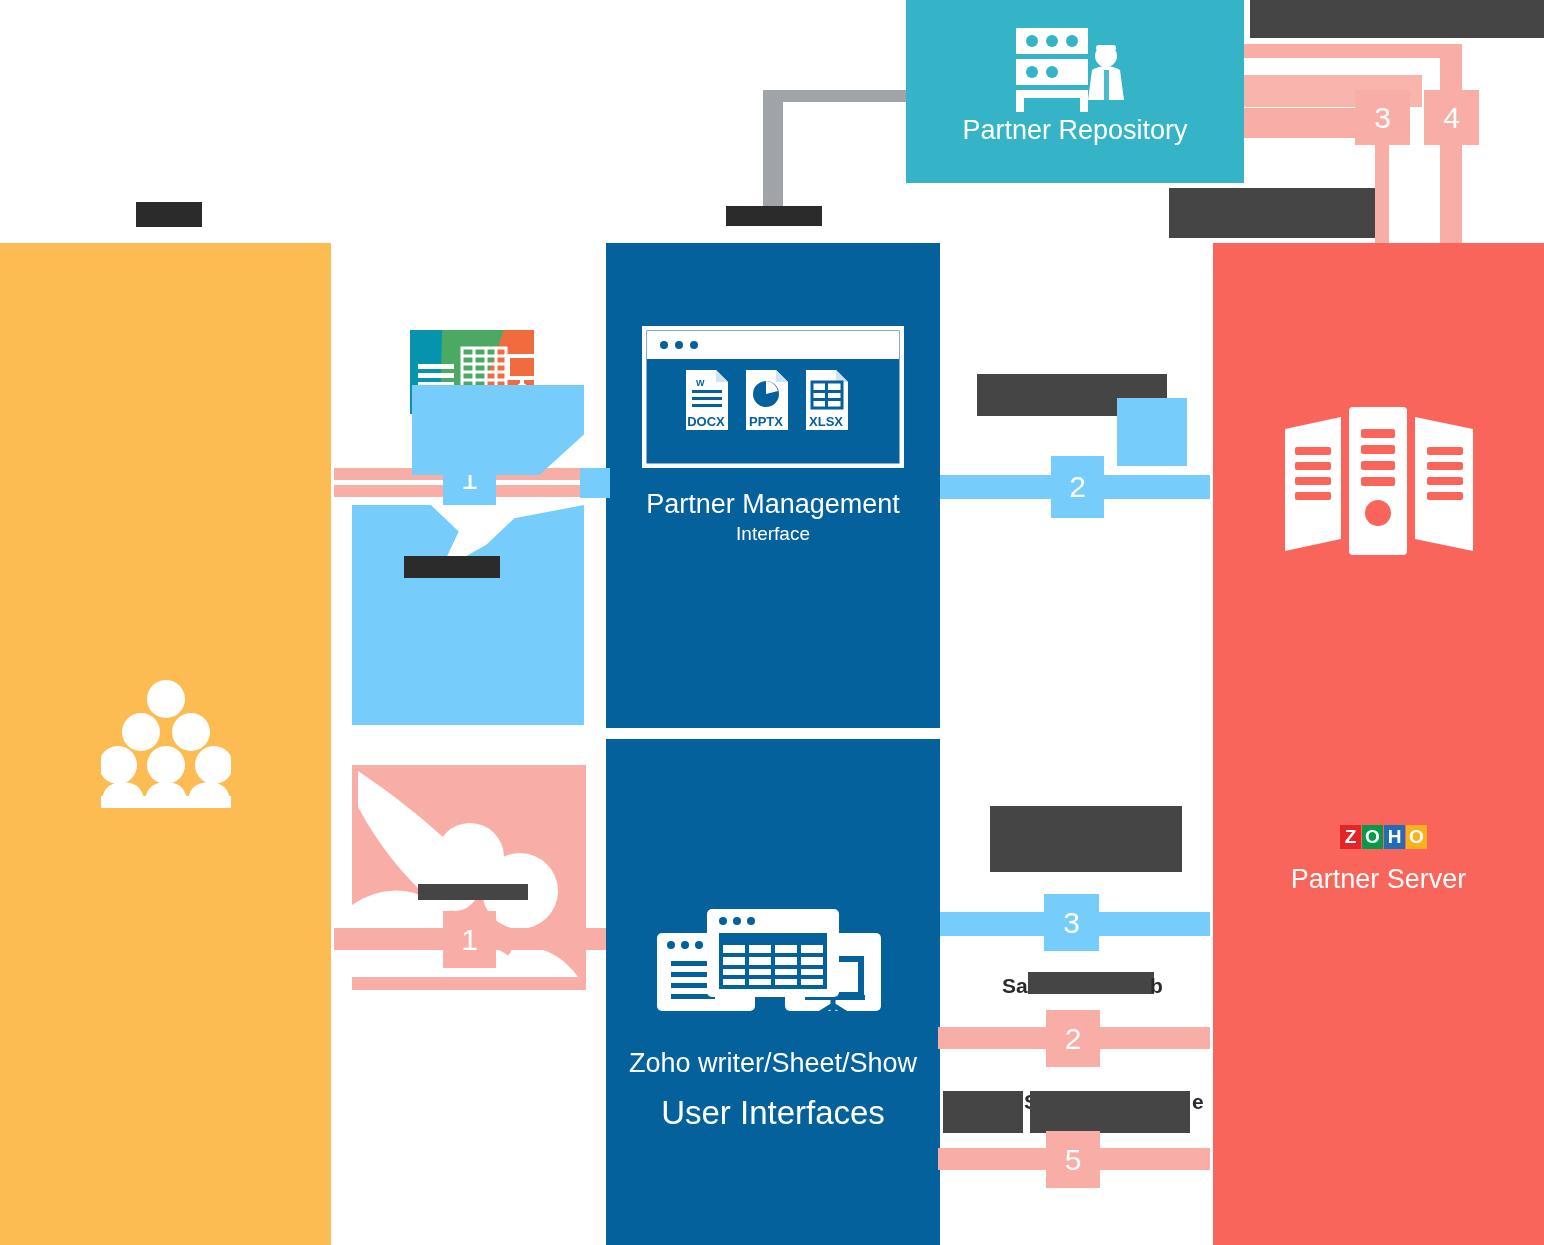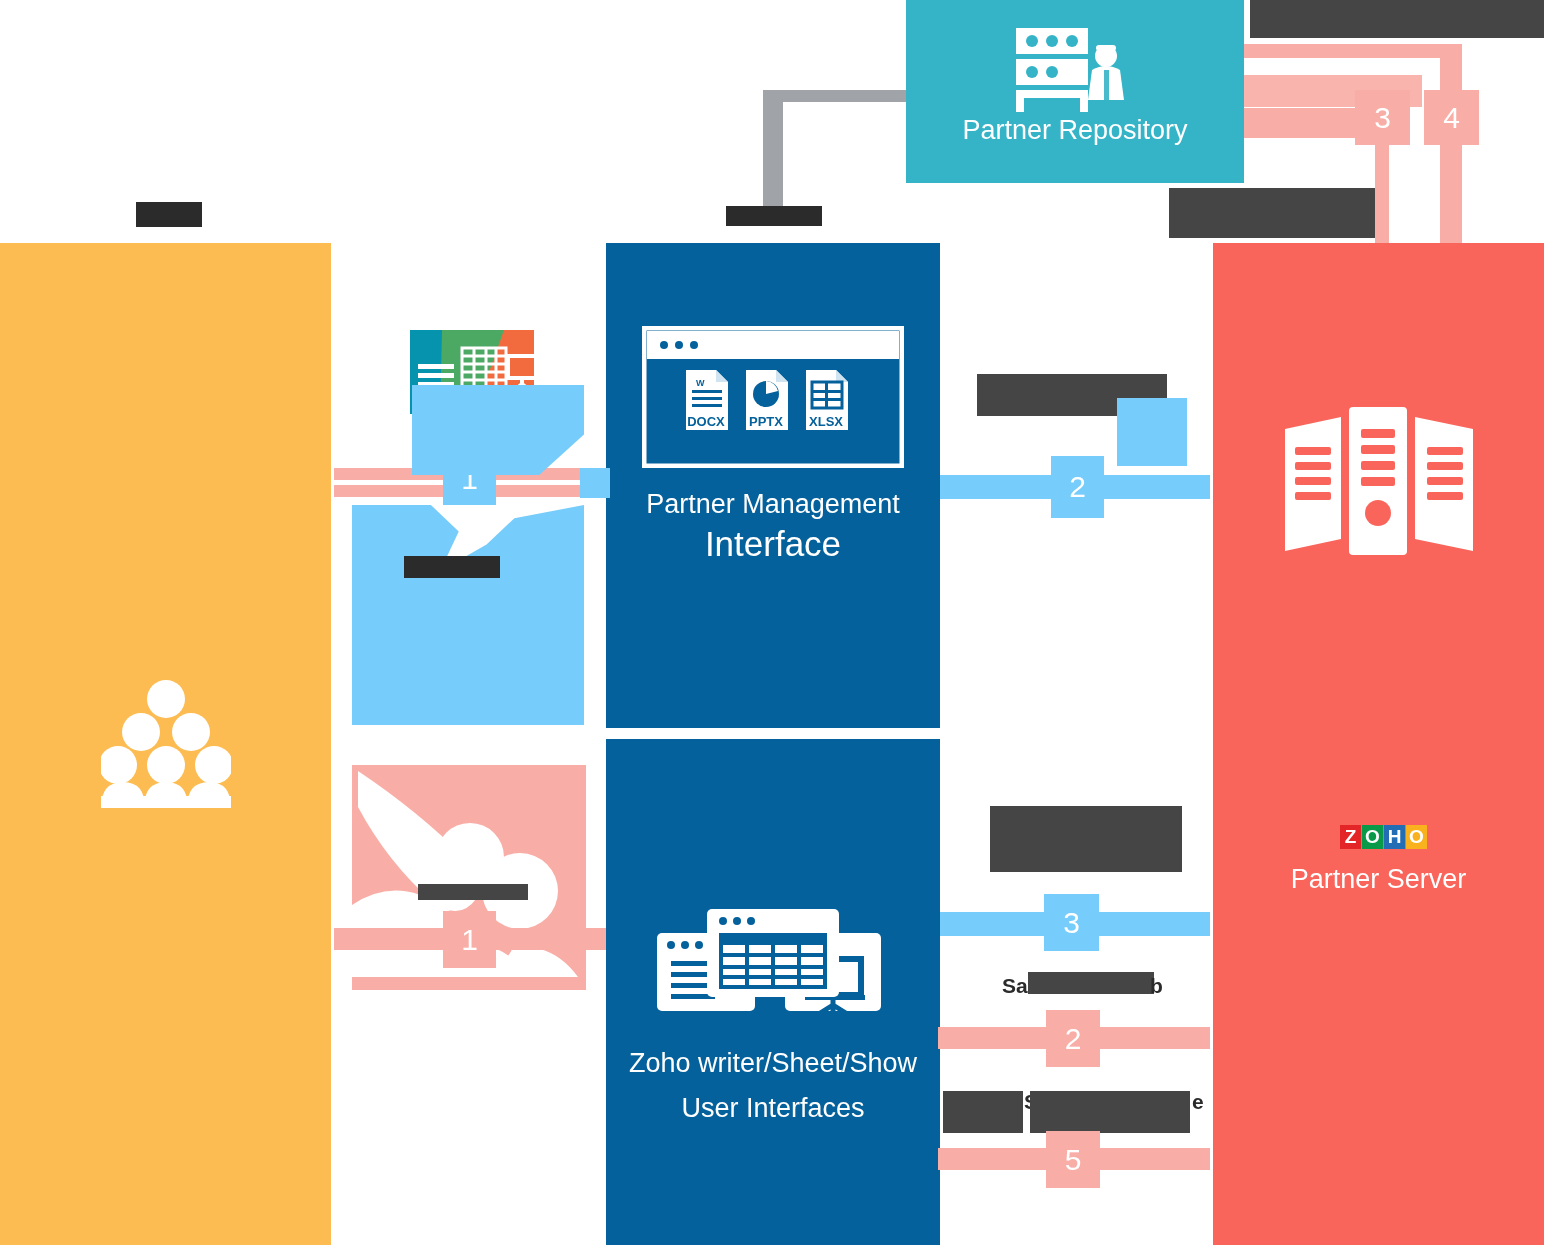--- a/index.html
+++ b/index.html
@@ -136,21 +136,21 @@
         <path d="M0 0 h30 l12 12 v48 h-42 z" fill="#fff"></path>
         <path d="M30 0 l12 12 h-12 z" fill="#cfe3f0"></path>
         <rect x="6" y="12" width="30" height="26" fill="none" stroke="#05619B" stroke-width="3"></rect>
         <rect x="6" y="20" width="30" height="3" fill="#05619B"></rect>
         <rect x="6" y="28" width="30" height="3" fill="#05619B"></rect>
         <rect x="19" y="12" width="3" height="26" fill="#05619B"></rect>
         <text x="20" y="56" font-size="13" font-weight="bold" fill="#05619B" text-anchor="middle" font-family="Liberation Sans, sans-serif">XLSX</text>
       </g>
     </svg>
     <div class="panel-label" style="top:245px; font-size:27px;">Partner Management</div>
-    <div class="panel-label" style="top:279px; font-size:35px;">Interface</div>
+    <div class="panel-label" style="top:279px; font-size:19px;">Interface</div>
   </div>
 
   <div class="panel" style="left:606px; top:739px; width:334px; height:506px; background:#05619B;">
     <svg width="232" height="118" viewBox="0 0 232 118" style="position:absolute; left:51px; top:170px;">
 
       <rect x="0" y="24" width="98" height="78" rx="5" fill="#fff"></rect>
       <circle cx="14" cy="36" r="4" fill="#05619B"></circle>
       <circle cx="28" cy="36" r="4" fill="#05619B"></circle>
       <circle cx="42" cy="36" r="4" fill="#05619B"></circle>
       <rect x="14" y="52" width="72" height="5" fill="#05619B"></rect>
@@ -167,21 +167,21 @@
       <rect x="50" y="0" width="132" height="88" rx="5" fill="#fff"></rect>
       <circle cx="66" cy="12" r="4" fill="#05619B"></circle>
       <circle cx="80" cy="12" r="4" fill="#05619B"></circle>
       <circle cx="94" cy="12" r="4" fill="#05619B"></circle>
       <rect x="64" y="26" width="104" height="52" fill="none" stroke="#05619B" stroke-width="4"></rect>
       <rect x="64" y="26" width="104" height="10" fill="#05619B"></rect>
       <path d="M64 46 h104 M64 58 h104 M64 68 h104" stroke="#05619B" stroke-width="4"></path>
       <path d="M90 26 v52 M116 26 v52 M142 26 v52" stroke="#05619B" stroke-width="4"></path>
     </svg>
     <div class="panel-label" style="top:308px; font-size:27px;">Zoho writer/Sheet/Show</div>
-    <div class="panel-label" style="top:353px; font-size:27px;">User Interfaces</div>
+    <div class="panel-label" style="top:353px; font-size:33px;">User Interfaces</div>
   </div>
 
   <div class="panel" style="left:1213px; top:243px; width:331px; height:1002px; background:#FA655B;">
     <svg width="200" height="160" viewBox="0 0 200 160" style="position:absolute; left:66px; top:164px;">
 
       <path d="M6 22 L62 10 v122 L6 144 z" fill="#fff"></path>
       <rect x="16" y="40" width="36" height="8" rx="2" fill="#FA655B"></rect>
       <rect x="16" y="55" width="36" height="8" rx="2" fill="#FA655B"></rect>
       <rect x="16" y="70" width="36" height="8" rx="2" fill="#FA655B"></rect>
       <rect x="16" y="85" width="36" height="8" rx="2" fill="#FA655B"></rect>

